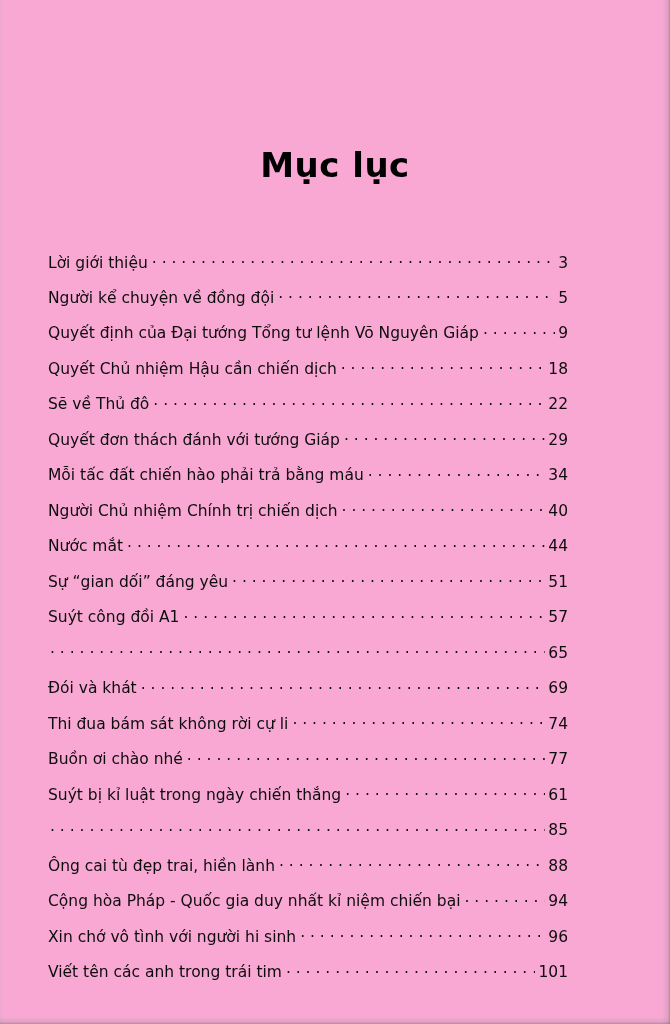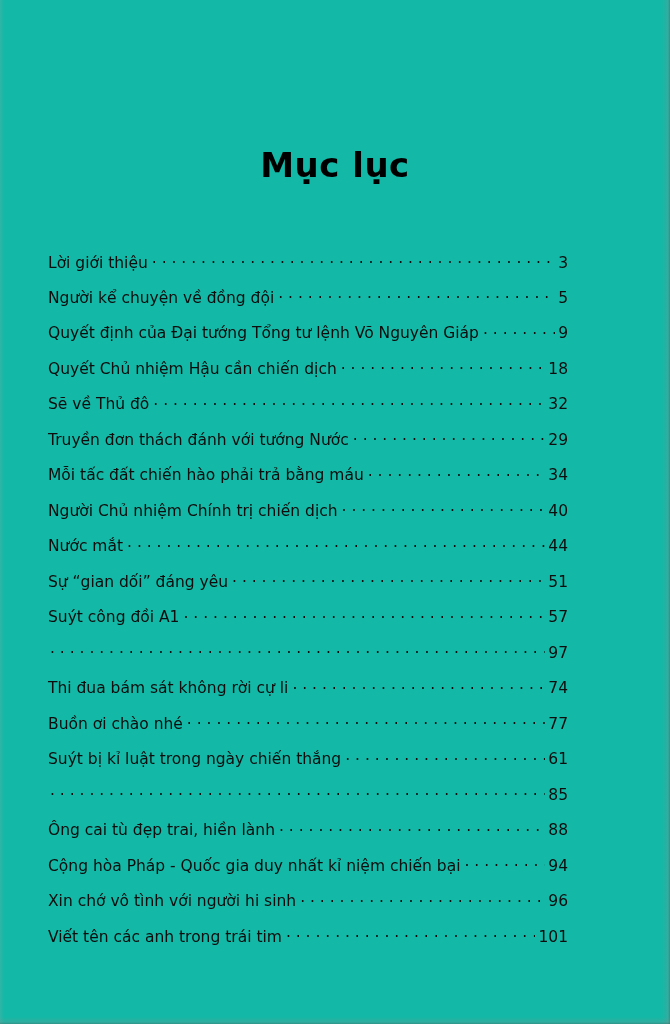--- a/index.html
+++ b/index.html
@@ -11,21 +11,21 @@
     height: 1024px;
     background: #ffffff;
     font-family: "DejaVu Sans", sans-serif;
     color: #111111;
     overflow: hidden;
   }
   .page {
     position: relative;
     width: 670px;
     height: 1024px;
-    background: #14b8a6;
+    background: #f9a8d4;
     box-sizing: border-box;
   }
   .page-title {
     position: absolute;
     top: 145px;
     left: 0;
     width: 670px;
     text-align: center;
     font-size: 34px;
     font-weight: bold;
@@ -123,24 +123,24 @@
         <span class="toc-page">9</span>
       </div>
       <div class="toc-entry">
         <span class="toc-title">Quyết Chủ nhiệm Hậu cần chiến dịch</span>
         <span class="toc-leader"></span>
         <span class="toc-page">18</span>
       </div>
       <div class="toc-entry">
         <span class="toc-title">Sẽ về Thủ đô</span>
         <span class="toc-leader"></span>
-        <span class="toc-page">32</span>
-      </div>
-      <div class="toc-entry">
-        <span class="toc-title">Truyền đơn thách đánh với tướng Nước</span>
+        <span class="toc-page">22</span>
+      </div>
+      <div class="toc-entry">
+        <span class="toc-title">Quyết đơn thách đánh với tướng Giáp</span>
         <span class="toc-leader"></span>
         <span class="toc-page">29</span>
       </div>
       <div class="toc-entry">
         <span class="toc-title">Mỗi tấc đất chiến hào phải trả bằng máu</span>
         <span class="toc-leader"></span>
         <span class="toc-page">34</span>
       </div>
       <div class="toc-entry">
         <span class="toc-title">Người Chủ nhiệm Chính trị chiến dịch</span>
@@ -157,21 +157,26 @@
         <span class="toc-leader"></span>
         <span class="toc-page">51</span>
       </div>
       <div class="toc-entry">
         <span class="toc-title">Suýt công đồi A1</span>
         <span class="toc-leader"></span>
         <span class="toc-page">57</span>
       </div>
       <div class="toc-entry">
         <span class="toc-leader"></span>
-        <span class="toc-page">97</span>
+        <span class="toc-page">65</span>
+      </div>
+      <div class="toc-entry">
+        <span class="toc-title">Đói và khát</span>
+        <span class="toc-leader"></span>
+        <span class="toc-page">69</span>
       </div>
       <div class="toc-entry">
         <span class="toc-title">Thi đua bám sát không rời cự li</span>
         <span class="toc-leader"></span>
         <span class="toc-page">74</span>
       </div>
       <div class="toc-entry">
         <span class="toc-title">Buồn ơi chào nhé</span>
         <span class="toc-leader"></span>
         <span class="toc-page">77</span>

